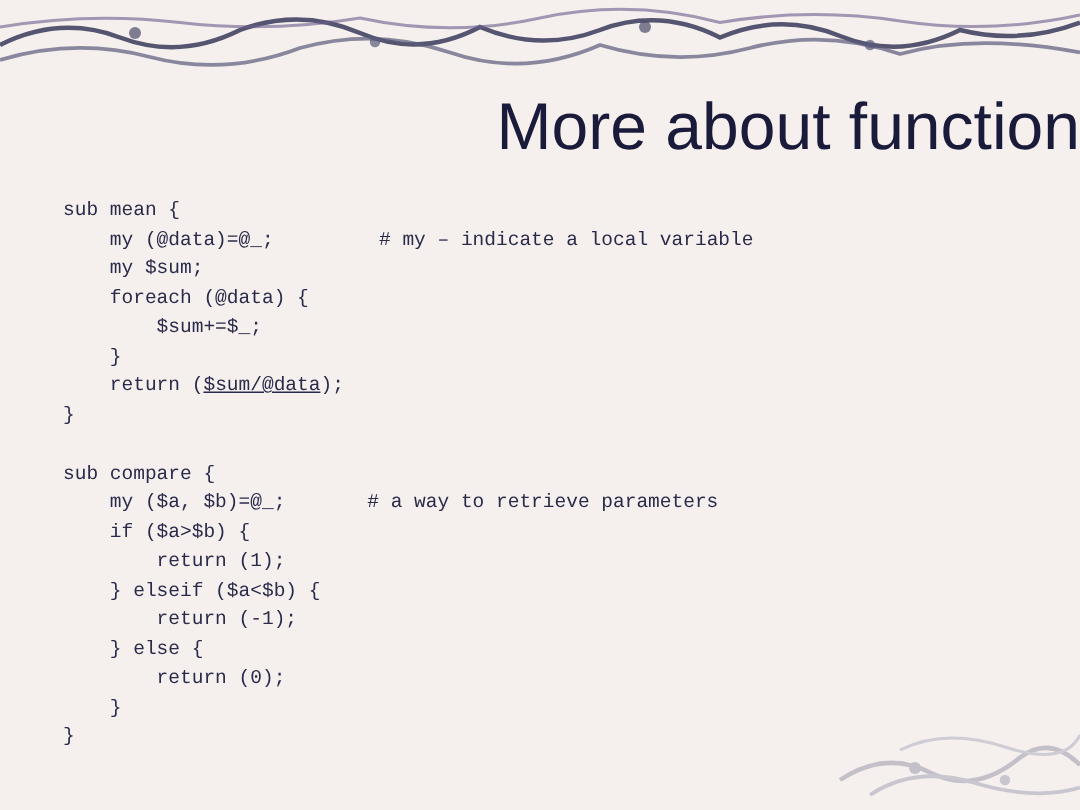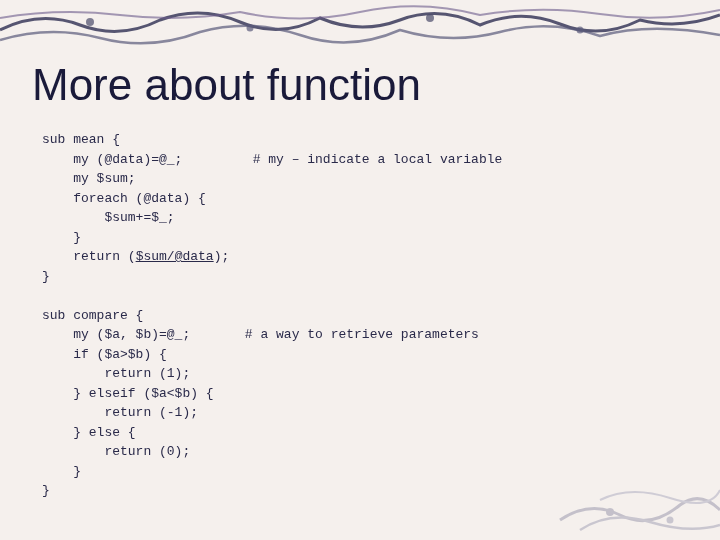--- a/index.html
+++ b/index.html
@@ -16,25 +16,24 @@
     position: absolute;
     top: 0;
     left: 0;
     width: 720px;
     height: 55px;
   }
   .title {
     font-family: 'Comic Sans MS', cursive, sans-serif;
     font-size: 44px;
     color: #1a1a3a;
-    text-align: left;
+    text-align: right;
     margin-top: 60px;
     margin-bottom: 20px;
     font-weight: normal;
-    padding-left: 32px;
   }
   .code-block {
     font-family: 'Courier New', monospace;
     font-size: 13px;
     color: #2a2a4a;
     line-height: 1.5;
     white-space: pre;
     margin-left: 42px;
     margin-top: 0;
   }

